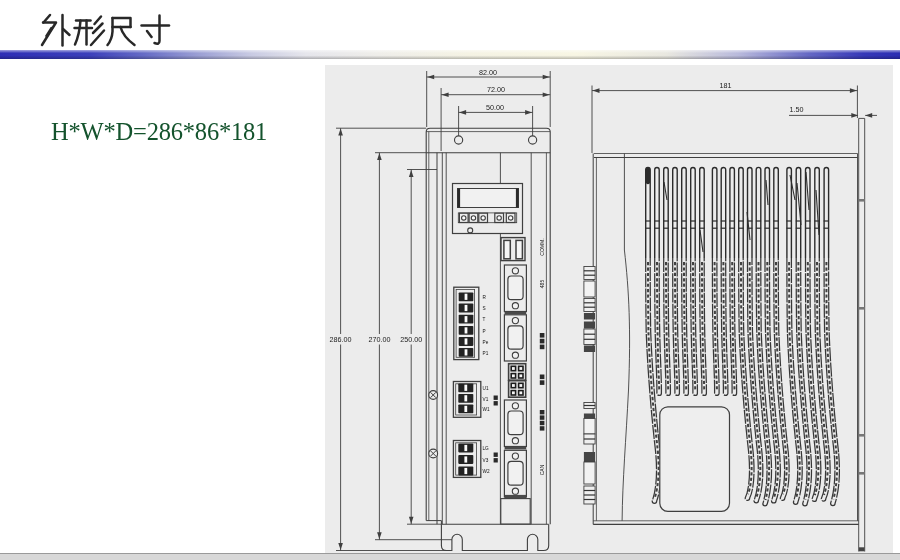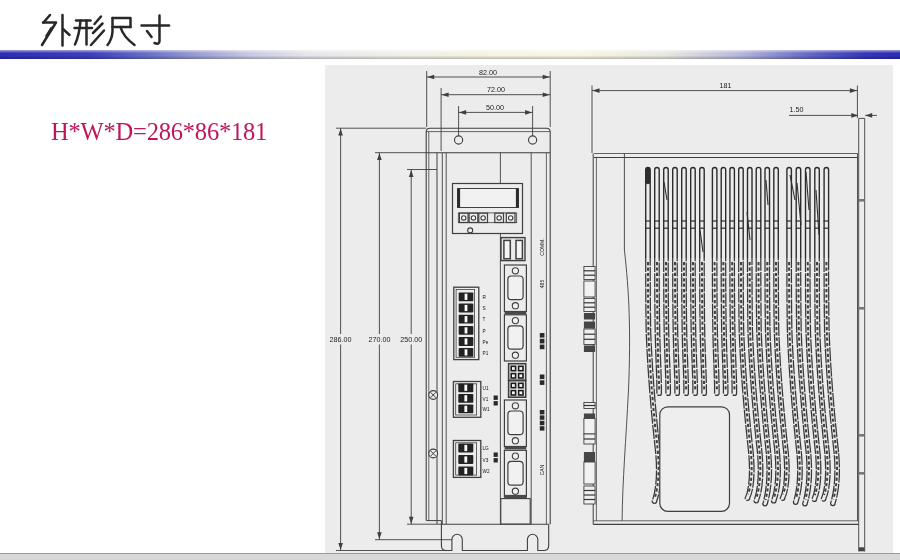--- a/index.html
+++ b/index.html
@@ -1,21 +1,21 @@
 <!DOCTYPE html>
 <html><head>
 <meta charset="utf-8">
 <style>
 html,body{margin:0;padding:0;width:900px;height:560px;background:#ffffff;overflow:hidden;}
 body{font-family:"Liberation Sans",sans-serif;position:relative;}
 .bar{position:absolute;left:0;top:49.8px;width:900px;height:9.5px;
 background:linear-gradient(to right,#2e2eb5 0%,#3c40bb 10%,#666cc6 16%,#9b9fd4 22%,#c9cbe3 28%,#e6e6ec 34%,#efeeea 42%,#f5f3e4 52%,#f8f6e4 64%,#e9e8e0 74%,#b9badc 82%,#6467c4 90%,#3538b8 96%,#2b2db3 100%);}
 .bar::after{content:"";position:absolute;left:0;top:0;width:100%;height:100%;
 background:linear-gradient(to bottom,rgba(255,255,255,.55) 0%,rgba(255,255,255,0) 35%,rgba(0,0,0,0) 60%,rgba(0,0,0,.25) 100%);}
-.spec{position:absolute;left:51px;top:118px;font-family:"Liberation Serif",serif;font-size:24.5px;color:#be185d;letter-spacing:-0.2px;}
+.spec{position:absolute;left:51px;top:118px;font-family:"Liberation Serif",serif;font-size:24.5px;color:#14532d;letter-spacing:-0.2px;}
 </style>
 </head>
 <body>
 
 <svg style="position:absolute;left:0;top:0" width="220" height="60" viewBox="0 0 220 60">
 <g transform="translate(0,1.5)" stroke="#282828" stroke-width="2.5" fill="none" stroke-linecap="round" stroke-linejoin="round">
 
 <path d="M50,13.5 L43.5,21"></path>
 <path d="M43,21 L56,21 L42,43.5"></path>
 <path d="M51.5,26.5 L46.5,34.5"></path>

